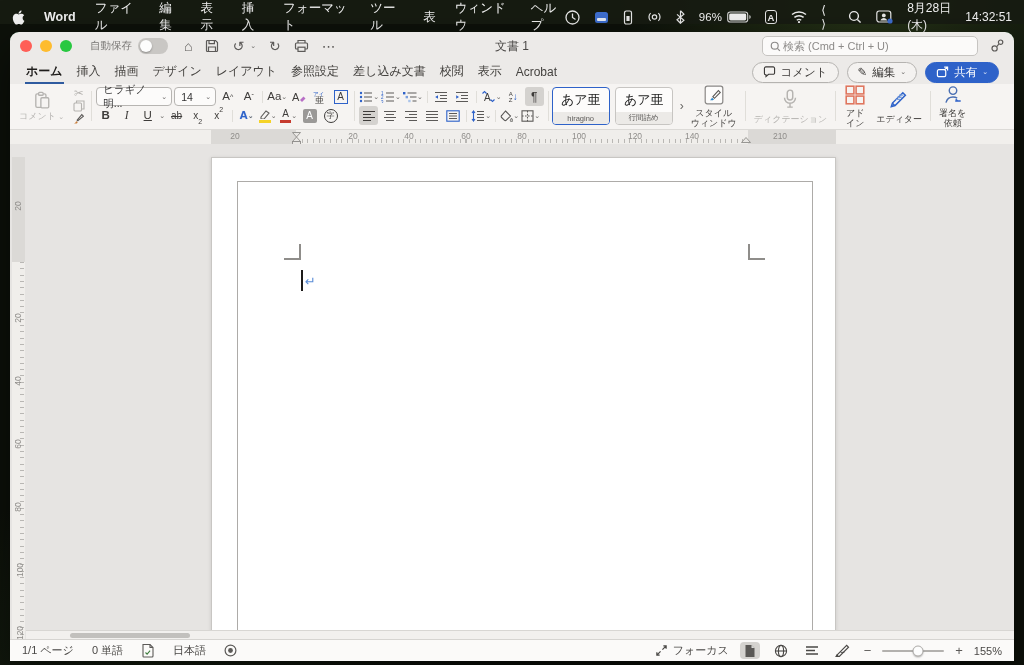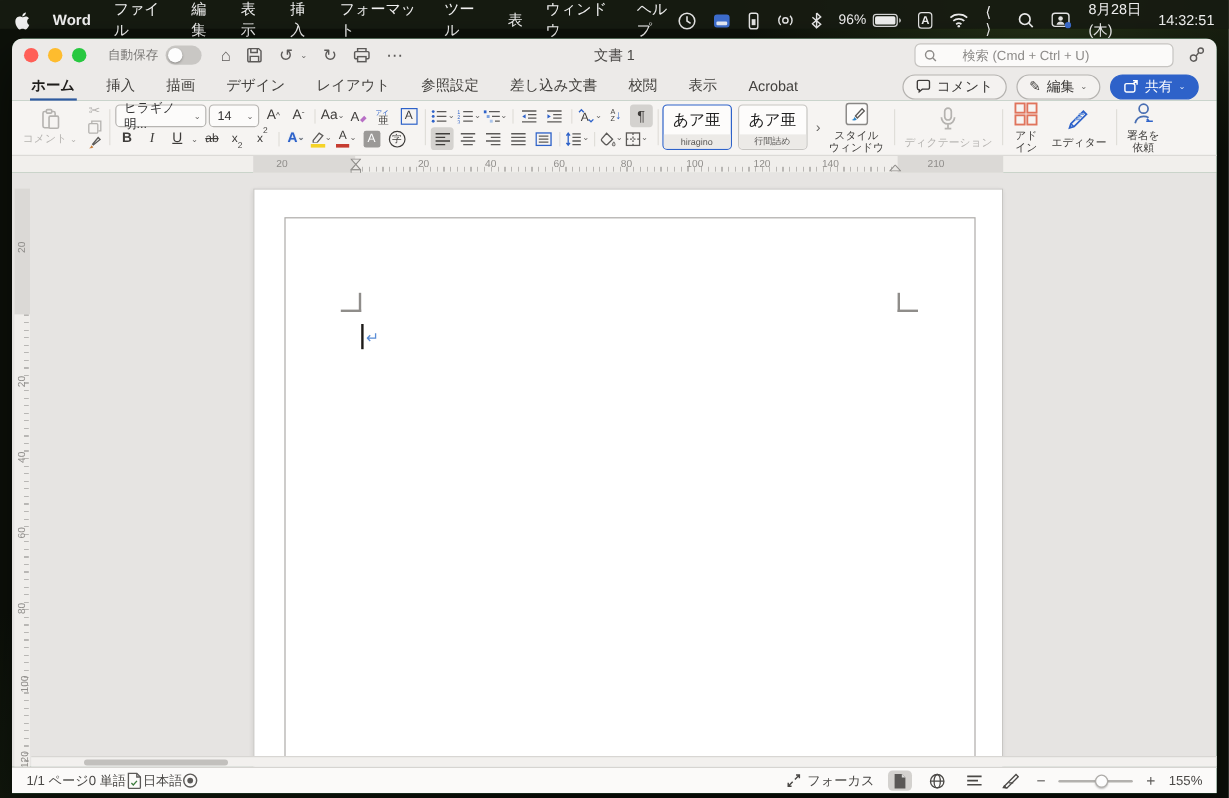--- a/index.html
+++ b/index.html
@@ -35,26 +35,26 @@
   .tl .r{background:#ff5f57;} .tl .y{background:#febc2e;} .tl .g{background:#28c840;}
   .autosave{display:flex;align-items:center;gap:6px;font-size:10.5px;color:#7a7876;}
   .toggle{width:30px;height:16px;border-radius:9px;background:#c9c7c4;position:relative;}
   .toggle::after{content:"";position:absolute;left:2px;top:2px;width:12px;height:12px;border-radius:50%;
     background:#fdfdfd;box-shadow:0 1px 2px rgba(0,0,0,.3);}
   .tbicons{display:flex;align-items:center;gap:13px;margin-left:16px;color:#5c5a58;font-size:14px;}
   .tbicons .gl{font-size:14px;line-height:1;}
   .tbicons .cvr{font-size:7px;margin-left:-7px;color:#6a6866;}
   .doctitle{position:absolute;left:50%;transform:translateX(-50%);font-size:12px;color:#4a4846;}
   .searchbox{position:absolute;right:36px;top:4px;width:216px;height:20px;border:1px solid #c6c4c1;
-    border-radius:5px;background:#fbfaf9;display:flex;align-items:center;gap:21px;padding:0 7px;
+    border-radius:5px;background:#fbfaf9;display:flex;align-items:center;gap:2px;padding:0 7px;
     font-size:11px;color:#8d8b89;}
   .presence{position:absolute;right:9px;top:6px;}
   
   .tabsrow{position:absolute;top:28px;left:0;right:0;height:24px;background:#eceae8;display:flex;
-    align-items:center;padding:0 15px;gap:24px;font-size:12px;color:#44423f;}
+    align-items:center;padding:0 15px;gap:12px;font-size:12px;color:#44423f;}
   .tab{padding:3px 1px 4px;cursor:default;}
   .tab.active{color:#1f1d1b;font-weight:700;border-bottom:2px solid #2f5b9f;padding-bottom:2px;}
   .tabsbtns{margin-left:auto;display:flex;align-items:flex-end;gap:8px;}
   .pill{height:21px;border:1px solid #b5b3b0;border-radius:11px;background:#f4f2f0;display:flex;
     align-items:center;gap:5px;padding:0 10px;font-size:11.5px;color:#3c3a38;}
   .pill .cvs{font-size:7px;color:#6a6866;}
   .pill.share{background:#2e62c9;border-color:#2e62c9;color:#fff;}
   
   .ribbon{position:absolute;top:52px;left:0;right:0;height:46px;background:#f6f4f2;
     border-bottom:1px solid #dcdad7;display:flex;align-items:stretch;padding:2px 4px 3px;}
@@ -120,21 +120,21 @@
   .cmark.tl{left:72px;top:86px;border-right:2px solid #8f8d8a;border-bottom:2px solid #8f8d8a;}
   .cmark.tr{left:536px;top:86px;border-left:2px solid #8f8d8a;border-bottom:2px solid #8f8d8a;}
   .caret{position:absolute;left:89px;top:112px;width:1.5px;height:21px;background:#1d1b19;}
   .pmark{position:absolute;left:93px;top:116px;font-size:13px;color:#5b8dd6;}
   .hscroll{position:absolute;left:16px;right:0;bottom:0;height:9px;background:#f2f0ee;
     border-top:1px solid #d8d6d3;}
   .hthumb{position:absolute;left:44px;top:2px;width:120px;height:5px;border-radius:3px;background:#c2c0bd;}
   
   .statusbar{position:absolute;left:0;right:0;bottom:0;height:22px;background:#fbfaf9;
     border-top:1px solid #d6d4d1;display:flex;align-items:center;font-size:11px;color:#4a4846;
-    padding:0 12px;}
+    padding:0 12px;gap:18px;}
   .sbright{margin-left:auto;display:flex;align-items:center;gap:11px;}
   .viewic{width:20px;height:17px;display:flex;align-items:center;justify-content:center;border-radius:4px;}
   .viewic.sel{background:#d4d2cf;}
   .zoomtrack{width:62px;height:2px;background:#b3b1ae;border-radius:1px;position:relative;}
   .zoomknob{position:absolute;left:58%;top:50%;transform:translate(-50%,-50%);width:11px;height:11px;
     border-radius:50%;background:#fdfdfd;border:1px solid #aeaca9;box-shadow:0 1px 1.5px rgba(0,0,0,.25);}
   .zsign{font-size:13px;color:#5c5a58;}
   .sbitem{display:flex;align-items:center;gap:5px;}
 </style>
 </head>

